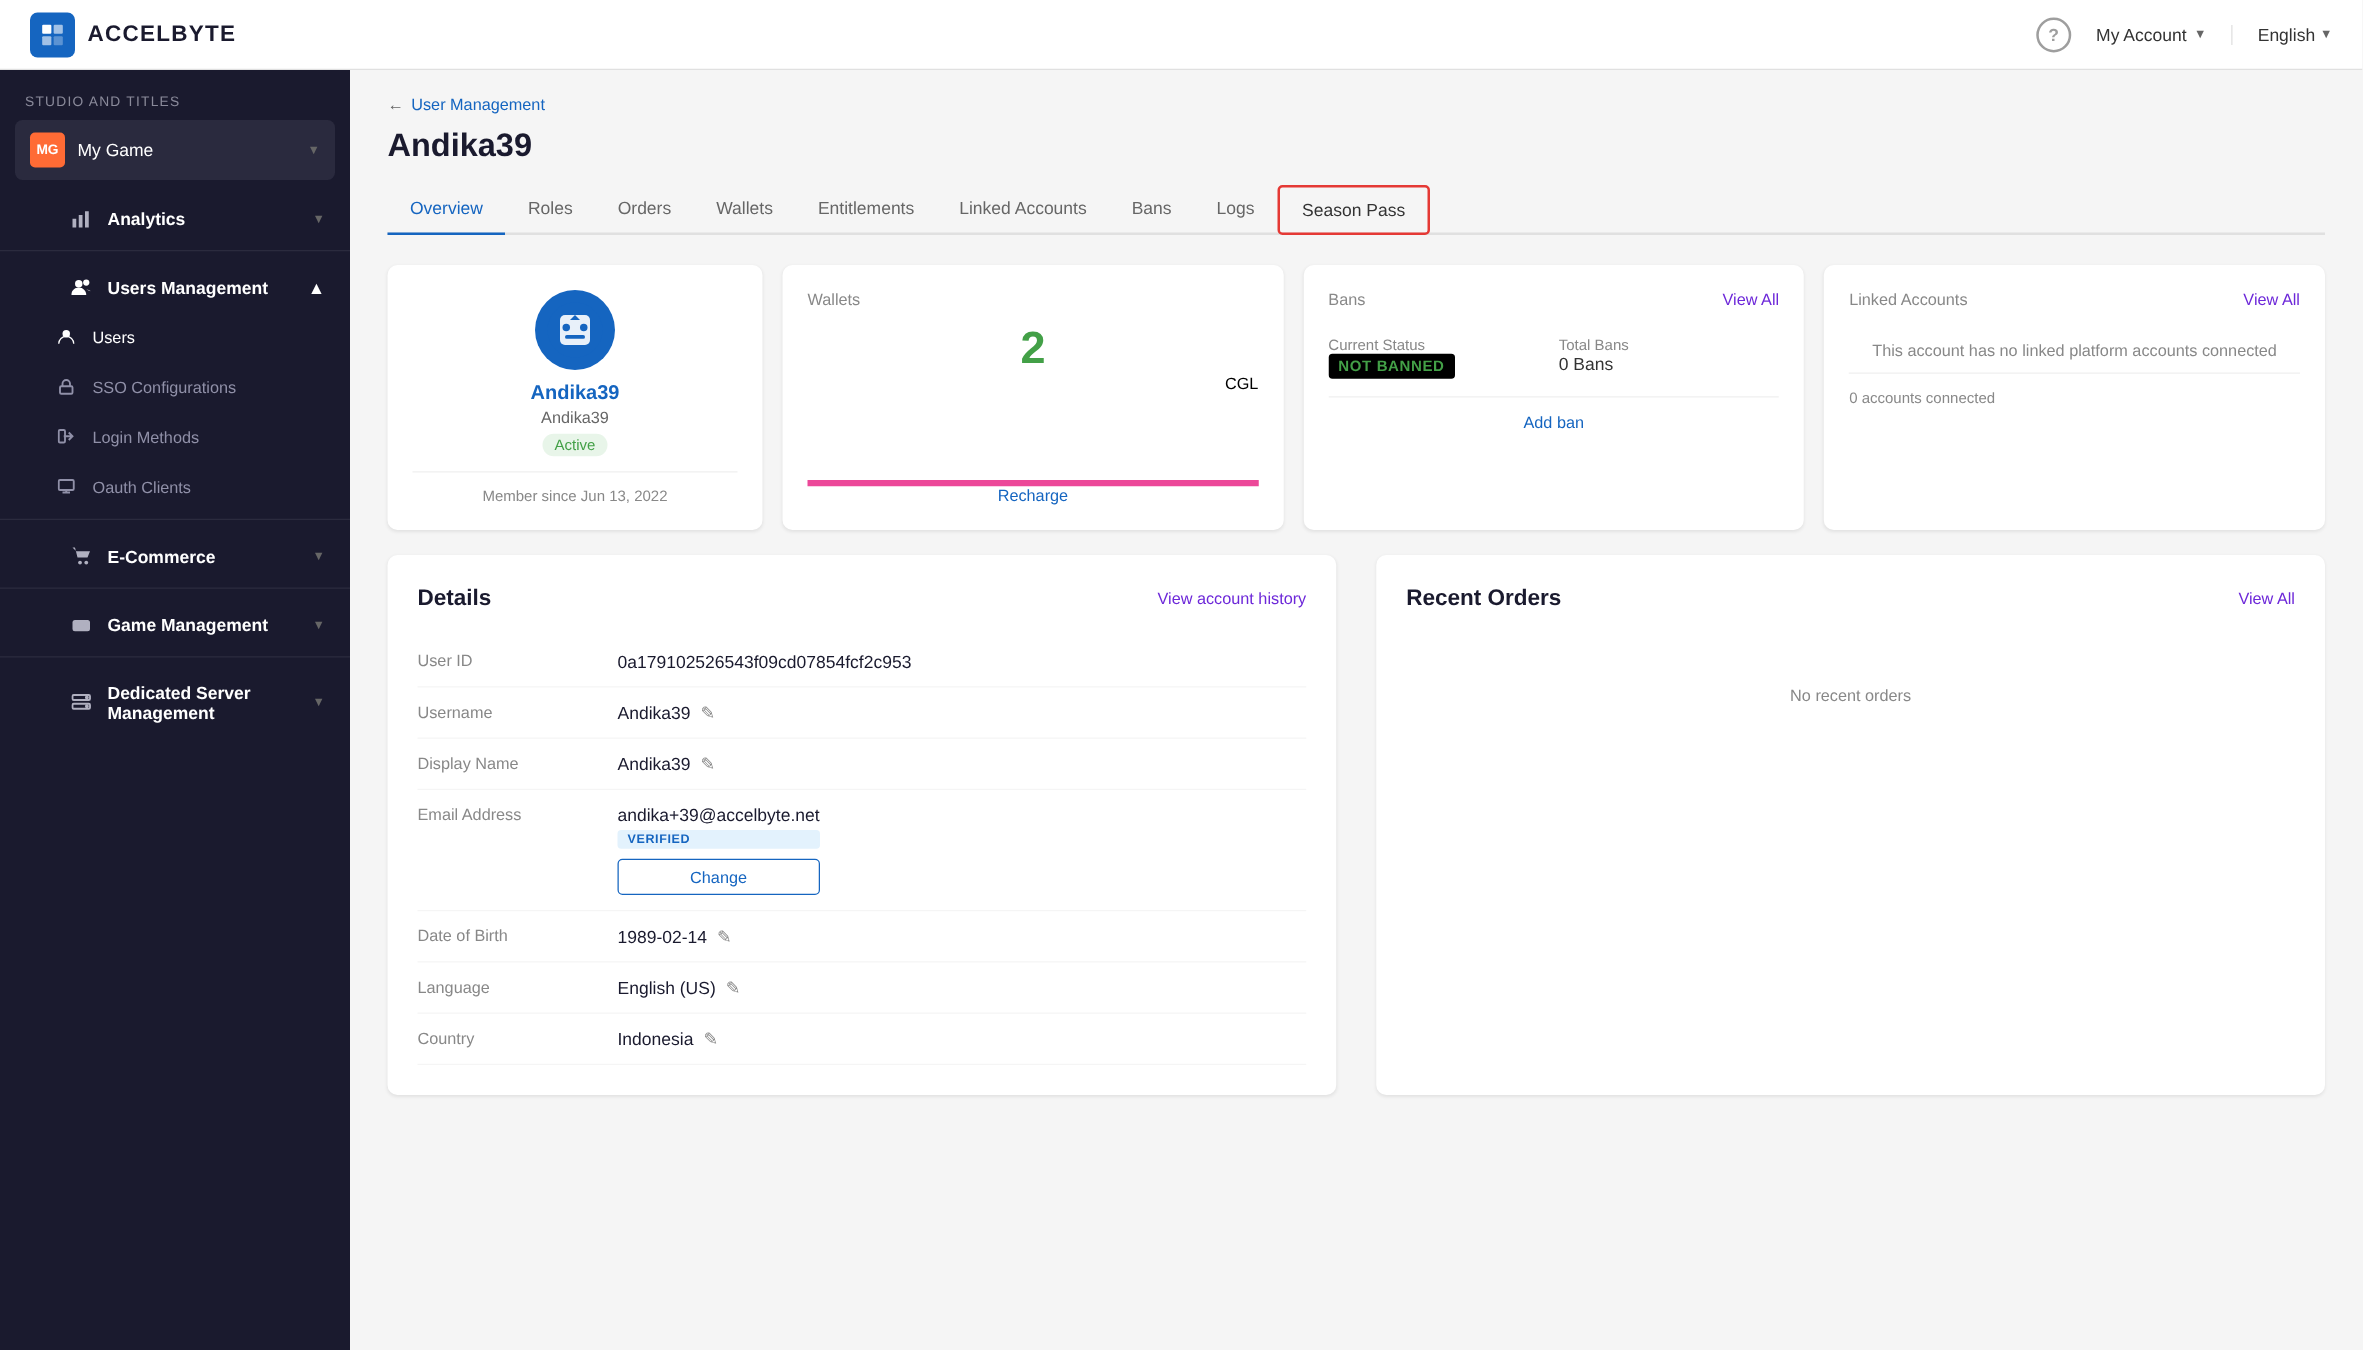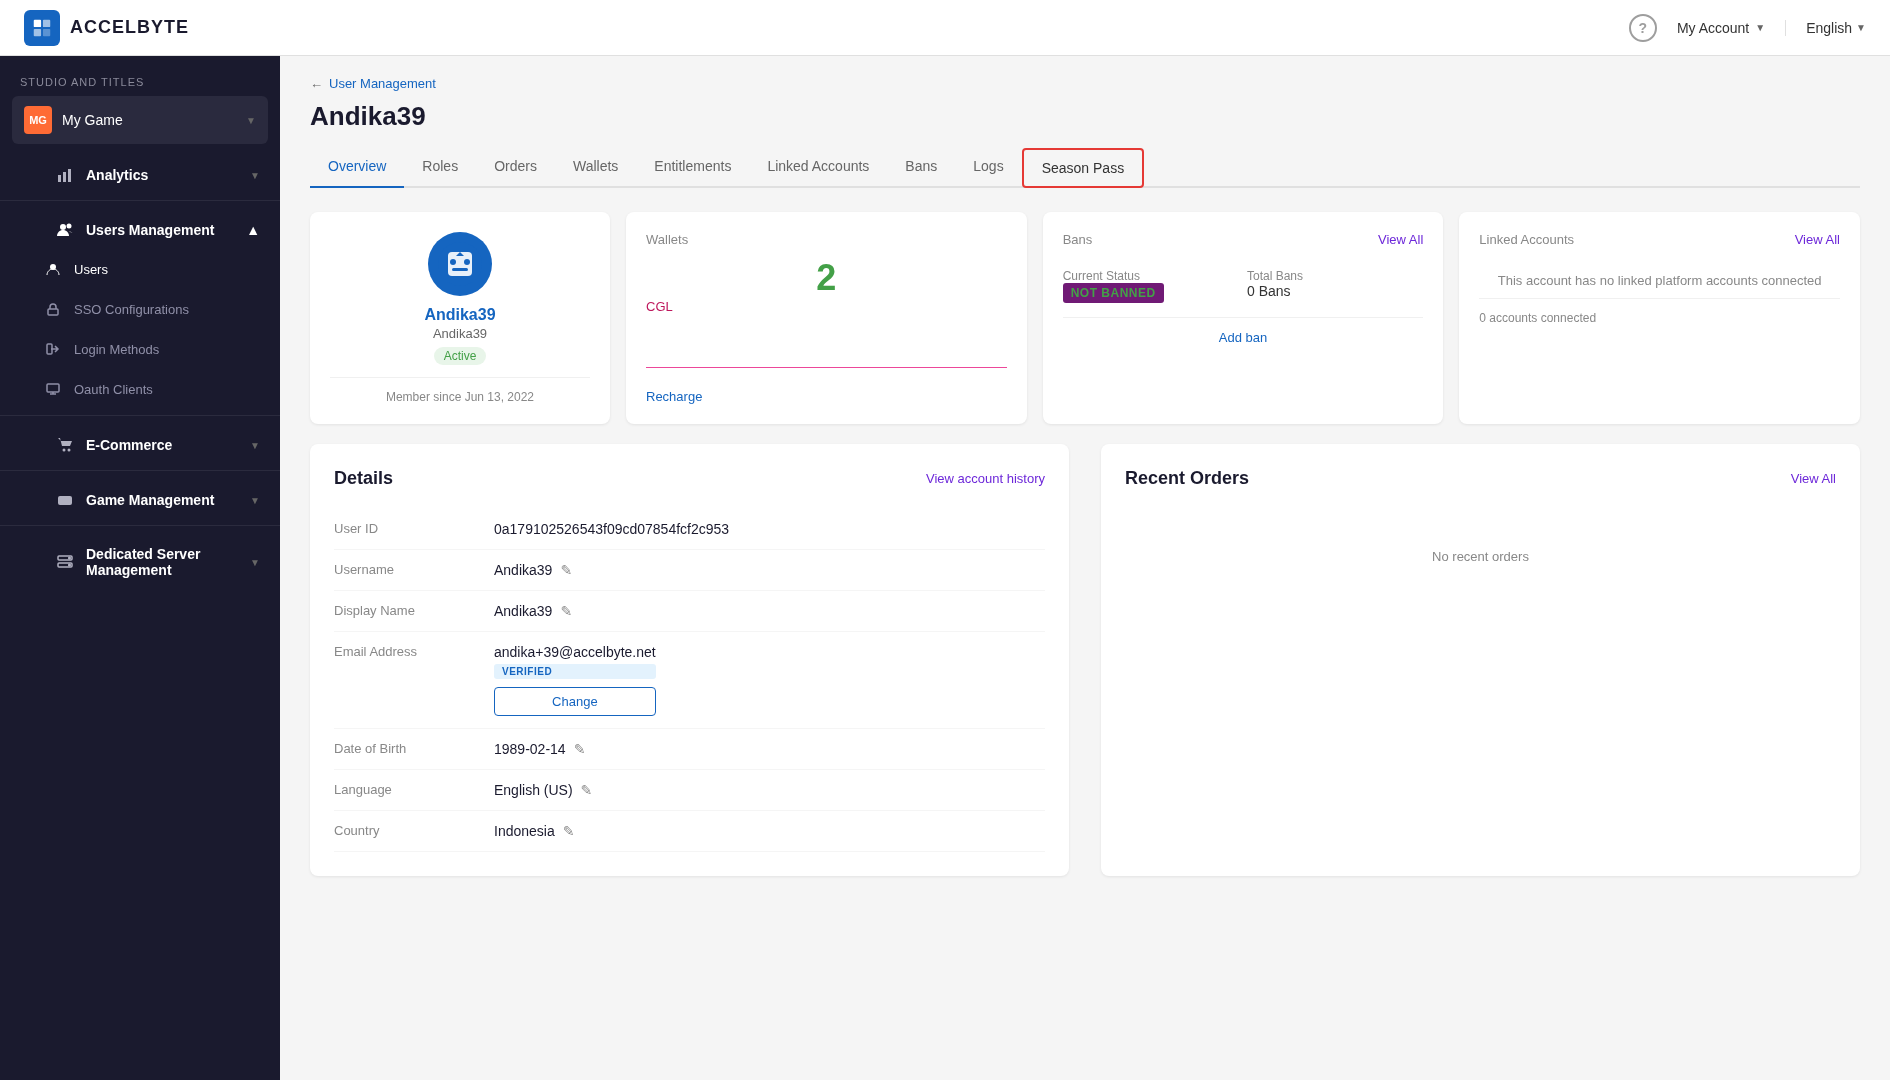--- a/index.html
+++ b/index.html
@@ -61,30 +61,30 @@
     .avatar svg { width: 44px; height: 44px; }
     .user-card-name { font-size: 16px; font-weight: 600; color: #1565c0; }
     .user-card-username { font-size: 13px; color: #666; margin: 2px 0; }
     .user-card-status { font-size: 12px; color: #43a047; background: #e8f5e9; padding: 2px 10px; border-radius: 12px; display: inline-block; margin: 4px 0 12px; }
     .user-card-since { font-size: 12px; color: #888; border-top: 1px solid #f0f0f0; padding-top: 12px; width: 100%; }
 
     
     .wallets-card { display: flex; flex-direction: column; }
     .card-title { font-size: 13px; color: #888; margin-bottom: 10px; }
     .wallet-amount { font-size: 36px; font-weight: 700; color: #43a047; text-align: center; }
-    .wallet-unit { text-align: left; font-size: 13px; color: #be185d; margin-bottom: 8px; }
-    .recharge-link { text-align: left; color: #1565c0; font-size: 13px; cursor: pointer; border-top: 1px solid #ec4899; padding-top: 21px; margin-top: auto; }
+    .wallet-unit { text-align: right; font-size: 13px; color: #000000; margin-bottom: 8px; }
+    .recharge-link { text-align: center; color: #1565c0; font-size: 13px; cursor: pointer; border-top: 5px solid #ec4899; padding-top: 0; margin-top: auto; }
 
     
     .bans-card { }
     .bans-header { display: flex; justify-content: space-between; align-items: flex-start; margin-bottom: 12px; }
     .view-all-link { color: #6d28d9; font-size: 13px; cursor: pointer; }
     .bans-grid { display: grid; grid-template-columns: 1fr 1fr; gap: 8px; margin-bottom: 14px; }
     .bans-grid-label { font-size: 12px; color: #888; }
-    .bans-status { font-size: 12px; color: #43a047; background: #701a75; padding: 3px 8px; border-radius: 3px; display: inline-block; font-weight: 600; letter-spacing: 0.5px; }
+    .bans-status { font-size: 12px; color: #43a047; background: #000000; padding: 3px 8px; border-radius: 3px; display: inline-block; font-weight: 600; letter-spacing: 0.5px; }
     .bans-count { font-size: 14px; color: #333; font-weight: 500; }
     .add-ban-link { color: #1565c0; font-size: 13px; cursor: pointer; border-top: 1px solid #f0f0f0; padding-top: 12px; text-align: center; }
 
     
     .linked-card { }
     .linked-header { display: flex; justify-content: space-between; align-items: flex-start; margin-bottom: 16px; }
     .linked-empty { font-size: 13px; color: #888; text-align: center; margin: 16px 0 10px; }
     .linked-count { font-size: 12px; color: #888; text-align: left; border-top: 1px solid #f0f0f0; padding-top: 12px; margin-top: auto; }
 
     

